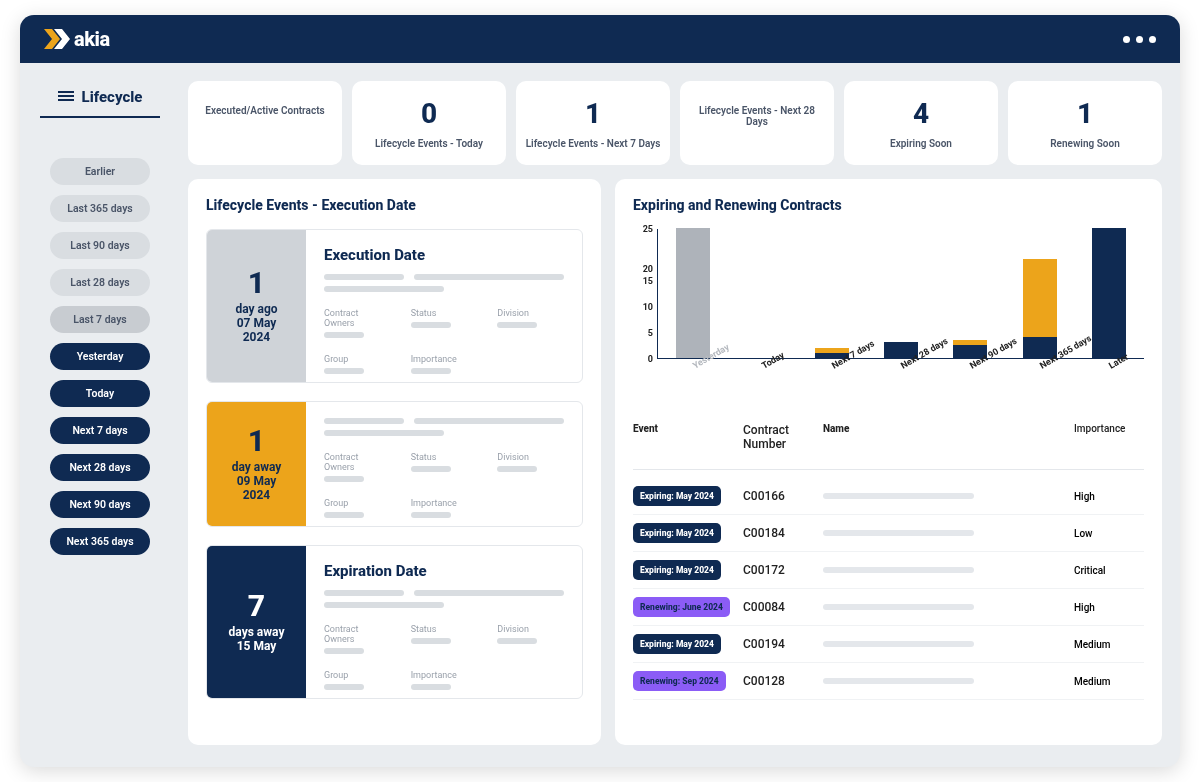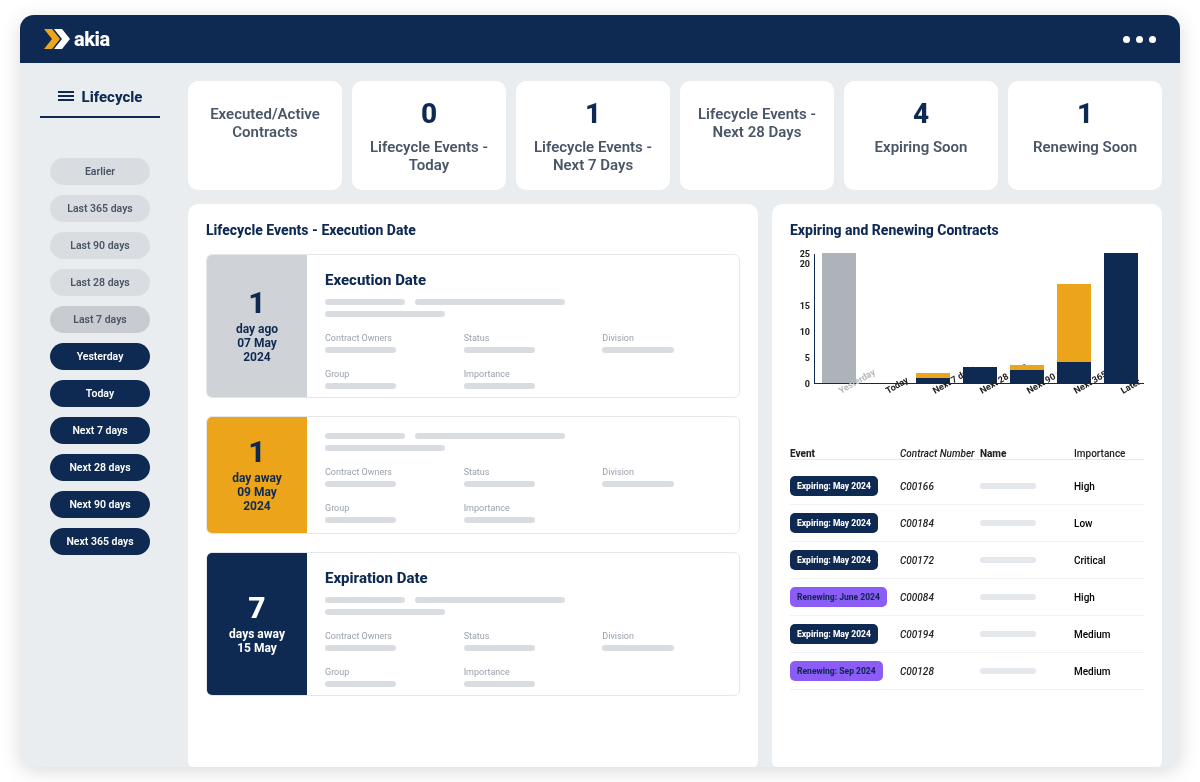--- a/index.html
+++ b/index.html
@@ -23,26 +23,26 @@
 .pill { width: 100px; padding: 7px 8px; border-radius: 14px; text-align: center; font-size: 10.5px; font-weight: 600; cursor: pointer; }
 .pill.light { background: #d9dde1; color: #4a5568; }
 .pill.light.active { background: #c8ccd1; }
 .pill.dark { background: #0f2a52; color: #fff; }
 
 .main { flex: 1; padding: 18px 18px 0 8px; overflow: hidden; }
 
 .stats { display: flex; gap: 10px; margin-bottom: 14px; }
 .stat { flex: 1; background: #fff; border-radius: 10px; padding: 16px 8px; text-align: center; }
 .stat-val { color: #0f2a52; font-weight: 800; font-size: 28px; }
-.stat-label { font-size: 15px; color: #4a5568; font-weight: 600; margin-top: 8px; }
+.stat-label { font-size: 10px; color: #4a5568; font-weight: 600; margin-top: 8px; }
 
 .panels { display: flex; gap: 14px; height: calc(100% - 120px); }
 
 .panel { background: #fff; border-radius: 10px; padding: 18px; overflow: hidden; }
-.panel.left { width: 570px; }
+.panel.left { width: 413px; }
 .panel.right { flex: 1; }
 .panel-title { color: #0f2a52; font-weight: 800; font-size: 14px; margin-bottom: 16px; }
 
 .event-card { display: flex; border: 1px solid #e4e7eb; border-radius: 6px; margin-bottom: 18px; overflow: hidden; }
 .event-date { width: 100px; display:flex; flex-direction:column; align-items:center; justify-content:center; padding: 20px 6px; text-align:center; }
 .event-date.grey { background: #cfd3d8; color: #0f2a52; }
 .event-date.orange { background: #eca41b; color: #0f2a52; }
 .event-date.navy { background: #0f2a52; color: #fff; }
 .event-date .big { font-size: 30px; font-weight: 800; line-height:1; }
 .event-date .rel { font-size: 12px; font-weight: 700; margin-top:4px; }
@@ -64,24 +64,24 @@
 .bar-slot { flex:1; display:flex; flex-direction:column; align-items:center; justify-content:flex-end; position:relative; height:100%; }
 .stack { width:34px; display:flex; flex-direction:column-reverse; }
 .seg { width:100%; }
 .seg.navy { background:#0f2a52; }
 .seg.orange { background:#eca41b; }
 .seg.grey { background:#aeb3ba; }
 .x-label { position:absolute; top:100%; left:50%; font-size:9px; font-weight:700; color:#222; transform-origin: left top; transform: translate(-2px, 4px) rotate(-30deg); white-space:nowrap; }
 .x-label.muted { color:#b5b9bf; }
 
 .tbl { width:100%; font-size:10px; }
-.tbl-head { display:flex; border-bottom:1px solid #e4e7eb; padding-bottom:0; margin-bottom:8px; font-weight:800; color:#222; }
+.tbl-head { display:flex; border-bottom:1px solid #e4e7eb; padding-bottom:18px; margin-bottom:8px; font-weight:800; color:#222; }
 .tbl-row { display:flex; align-items:center; padding:8px 0; border-bottom:1px solid #f0f2f4; }
 .c-event { width:110px; }
-.c-num { width:80px; color:#222; font-weight:500; font-size:10px;font-style:italic;}
+.c-num { width:80px; color:#222; font-weight:500; font-size:12px;}
 .c-name { flex:1; }
 .c-name .sk2 { height:6px; background:#e4e7eb; border-radius:3px; width:60%; }
 .c-imp { width:70px; font-weight:500; }
 .badge { font-size:8.5px; font-weight:800; padding:5px 7px; border-radius:5px; display:inline-block; }
 .badge.navy { background:#0f2a52; color:#fff; }
 .badge.orange { background:#8b5cf6; color:#0f2a52; }
 </style>
 </head>
 <body>
 
@@ -287,21 +287,21 @@
 
         <div class="panel right">
           <div class="panel-title">Expiring and Renewing Contracts</div>
 
           <div class="chart-wrap">
             <div class="chart-y" id="chart-y">
                 <div style="top: 130px;">0</div>
                 <div style="top: 104px;">5</div>
                 <div style="top: 78px;">10</div>
                 <div style="top: 52px;">15</div>
-                <div style="top: 10px;">20</div>
+                <div style="top: 40px;">20</div>
                 <div style="top: 0px;">25</div>
               </div>
             <div class="chart-area" id="chart-area">
                 <div class="bar-slot">
                   <div class="stack">
                     <div class="seg grey" style="height: 130px;"></div>
                   </div>
                   <div class="x-label muted">Yesterday</div>
                 </div>
                 <div class="bar-slot">

